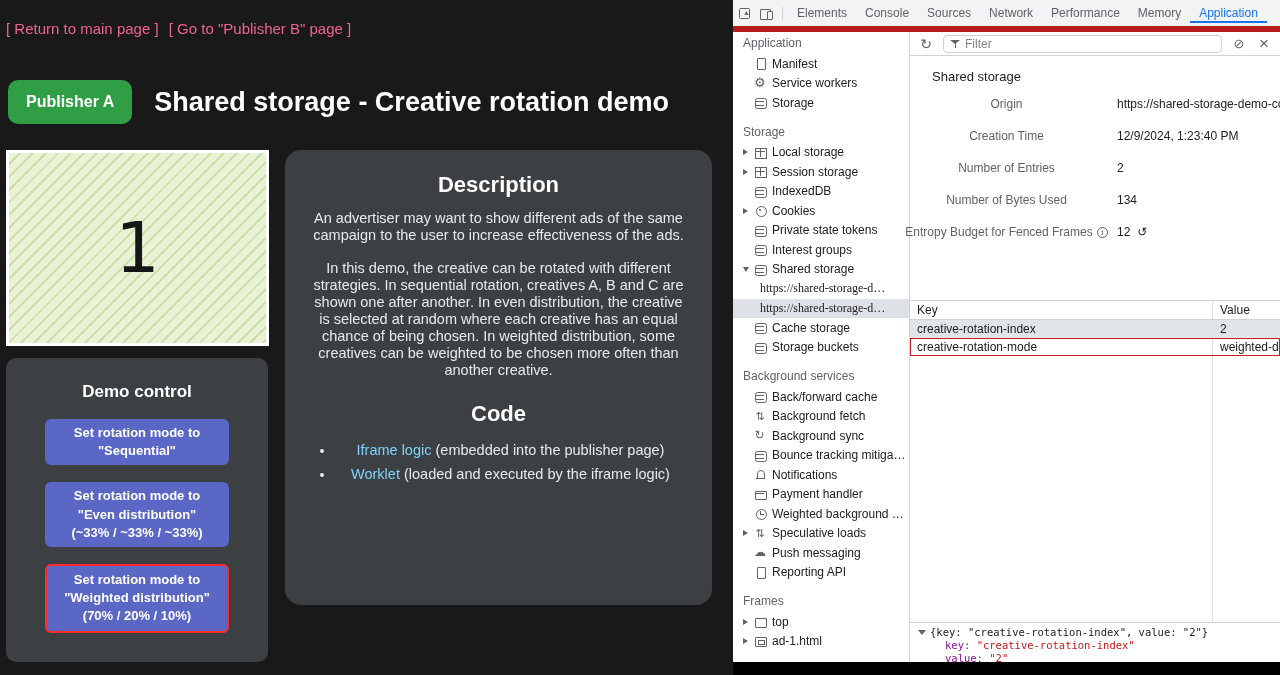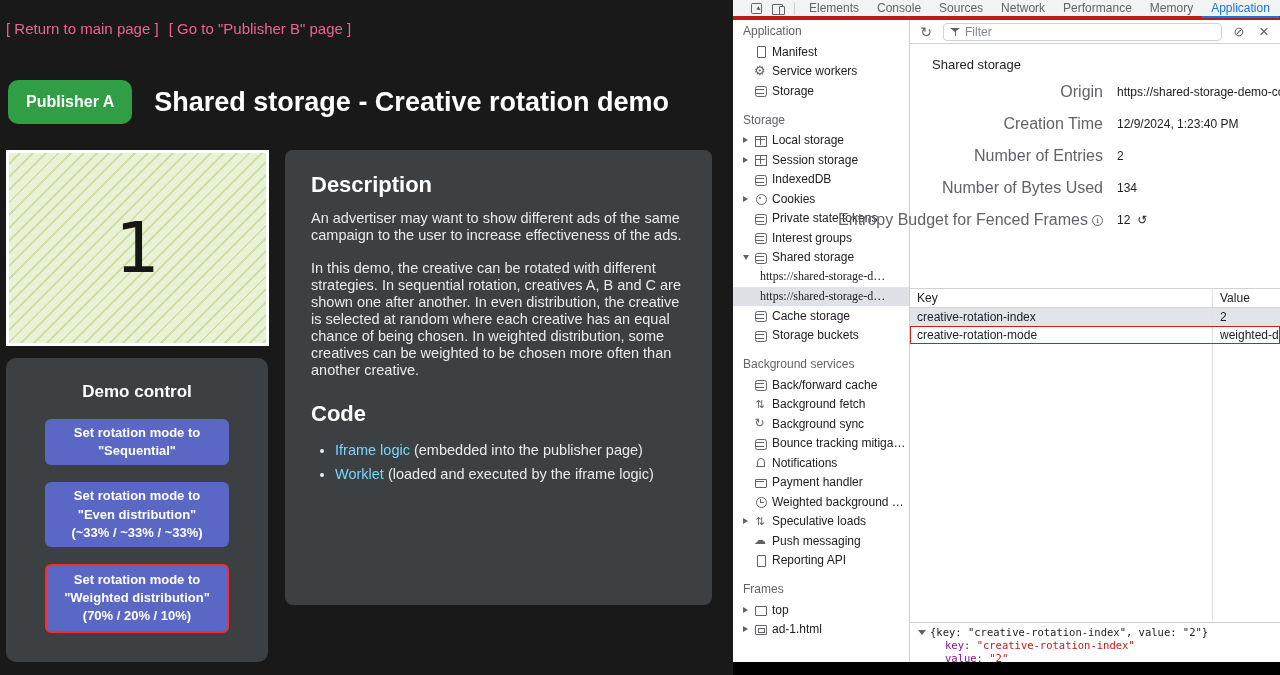--- a/index.html
+++ b/index.html
@@ -17,34 +17,34 @@
     background:repeating-linear-gradient(135deg,#e9f2d4 0px,#e9f2d4 7px,#cbe0a8 7px,#cbe0a8 9px);
     display:flex;align-items:center;justify-content:center;}
   .creative-num{font-size:70px;color:#161616;font-family:"DejaVu Sans",sans-serif;}
   .demo-control{position:absolute;left:6px;top:358px;width:262px;height:304px;background:#3c4043;border-radius:10px;
     padding-top:24px;display:flex;flex-direction:column;align-items:center;overflow:hidden;}
   .dc-title{font-size:17px;font-weight:bold;margin-bottom:17px;color:#fff;}
   .dc-btn{width:184px;background:#5b67c4;border:none;border-radius:6px;color:#fff;font-weight:bold;font-size:13px;
     line-height:1.4;padding:5px 4px;margin-bottom:17px;cursor:pointer;font-family:inherit;flex:none;}
   .dc-btn span{display:block;}
   .dc-btn.red{border:2px solid #ff2b2b;}
-  .description{position:absolute;left:285px;top:150px;width:427px;height:455px;background:#3c4043;border-radius:8px;
-    padding:22px 26px;color:#e8eaed;overflow:hidden;}
+  .description{position:absolute;left:285px;top:150px;width:427px;height:455px;background:#3c4043;border-radius:16px;
+    padding:22px 26px;color:#e8eaed;overflow:hidden;text-align:center;}
   .description .d-h2{font-size:22px;font-weight:bold;color:#fff;margin-bottom:12px;}
   .description .d-h2.code{margin-top:22px;}
   .description p{font-size:14.5px;line-height:17px;margin-bottom:16px;}
   .description ul{margin-left:24px;font-size:14.5px;line-height:23px;}
   .description li{margin-bottom:1px;}
   .description a{color:#7dd3fc;text-decoration:none;cursor:pointer;}
 
   
   .devtools{position:absolute;left:733px;top:0;width:547px;height:675px;background:#000;}
   .dt-inner{width:547px;height:662px;background:#fff;display:flex;flex-direction:column;font-size:12px;color:#202124;}
-  .dt-tabbar{height:20px;background:#f1f3f4;border-bottom:4px solid #b91c1c;display:flex;align-items:center;
-    padding-left:17px;flex:none;}
+  .dt-tabbar{height:32px;background:#f1f3f4;border-bottom:6px solid #b91c1c;display:flex;align-items:center;
+    padding-left:5px;flex:none;}
   .dt-tab{padding:0 9px;line-height:19px;height:19px;color:#5f6368;font-size:12px;cursor:pointer;white-space:nowrap;}
   .dt-tab.active{color:#1a73e8;box-shadow:inset 0 -2px 0 #1a73e8;}
   .tb-ic{margin-right:6px;cursor:pointer;flex:none;}
   .tb-sep{width:1px;height:13px;background:#d0d3d6;margin:0 5px 0 2px;flex:none;}
   .dt-body{flex:1;display:flex;min-height:0;}
 
   
   .dt-sidebar{width:177px;border-right:1px solid #d0d3d6;overflow:hidden;flex:none;}
   .sec-h{padding:4px 0 4px 10px;margin-top:8px;color:#5f6368;font-size:12px;white-space:nowrap;}
   .sec-h.first{margin-top:0;}
@@ -96,21 +96,21 @@
   .dt-filter{flex:1;height:18px;background:#fff;border:1px solid #d0d3d6;border-radius:4px;display:flex;align-items:center;
     padding:0 6px;gap:5px;cursor:text;min-width:0;}
   .dt-filter input{border:none;outline:none;background:transparent;font-size:12px;color:#202124;width:100%;font-family:inherit;}
   .dt-filter input::placeholder{color:#80868b;}
   .ic-funnel{position:relative;width:10px;height:10px;flex:none;}
   .ic-funnel::before{content:"";position:absolute;left:0;top:1px;border-left:5px solid transparent;border-right:5px solid transparent;border-top:4px solid #5f6368;}
   .ic-funnel::after{content:"";position:absolute;left:4.5px;top:4px;width:1.5px;height:5px;background:#5f6368;}
   .dt-title{margin:13px 0 0 22px;font-size:13px;color:#202124;flex:none;}
   .dt-meta{margin-top:4px;flex:none;}
   .meta-row{display:grid;grid-template-columns:207px 1fr;align-items:center;height:32px;}
-  .meta-label{color:#5f6368;font-size:16px;display:flex;justify-content:flex-end;align-items:center;gap:4px;padding-right:14px;white-space:nowrap;}
+  .meta-label{color:#5f6368;font-size:12px;display:flex;justify-content:center;align-items:center;gap:4px;padding-right:14px;white-space:nowrap;}
   .meta-value{color:#202124;font-size:12px;display:flex;align-items:center;gap:7px;white-space:nowrap;overflow:hidden;}
   .ic-info{position:relative;display:inline-block;width:11px;height:11px;border:1px solid #5f6368;border-radius:50%;flex:none;cursor:pointer;}
   .ic-info::before{content:"i";position:absolute;left:0;right:0;top:0;font-size:8px;line-height:9px;text-align:center;color:#5f6368;font-family:"DejaVu Serif",serif;}
   .ic-undo{display:inline-block;color:#202124;cursor:pointer;}
   .ic-undo::before{content:"↺";font-size:12px;}
 
   .dt-table{flex:1;margin-top:52px;border-top:1px solid #d0d3d6;position:relative;min-height:0;font-size:12px;}
   .col-divider{position:absolute;left:302px;top:0;bottom:0;width:1px;background:#e0e3e6;}
   .t-row{display:flex;height:18px;align-items:center;position:relative;background:#fff;}
   .t-row.t-head{height:19px;border-bottom:1px solid #d0d3d6;}

